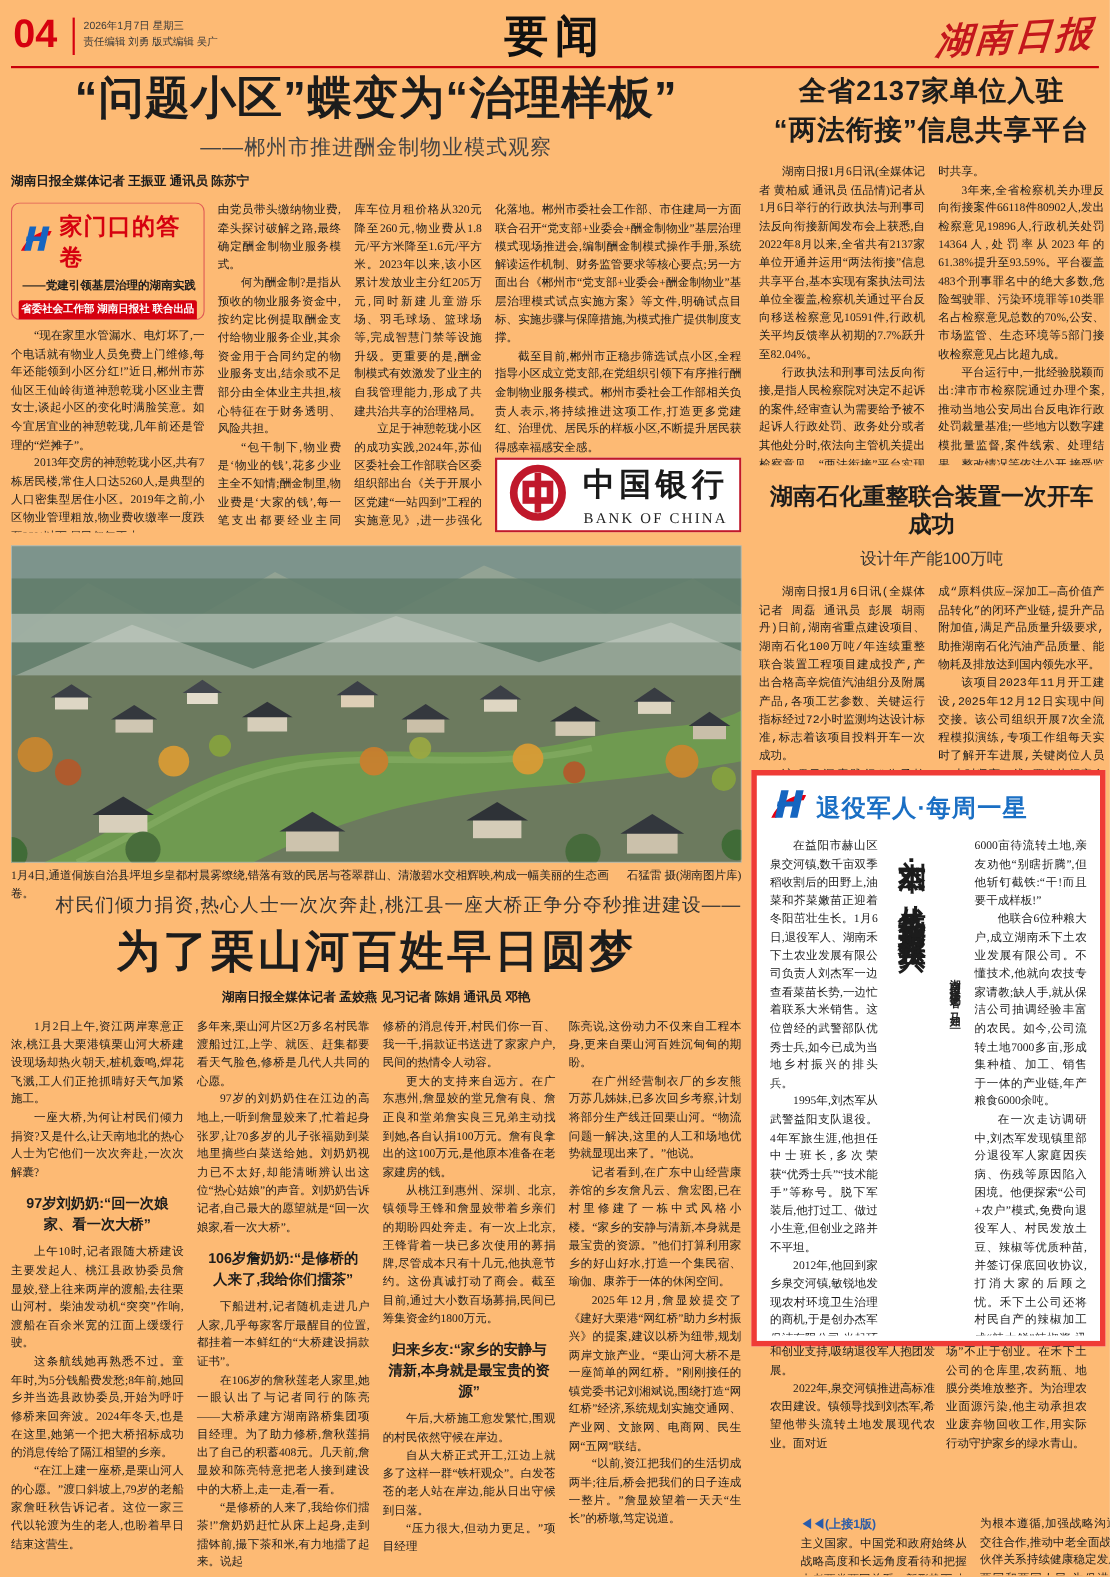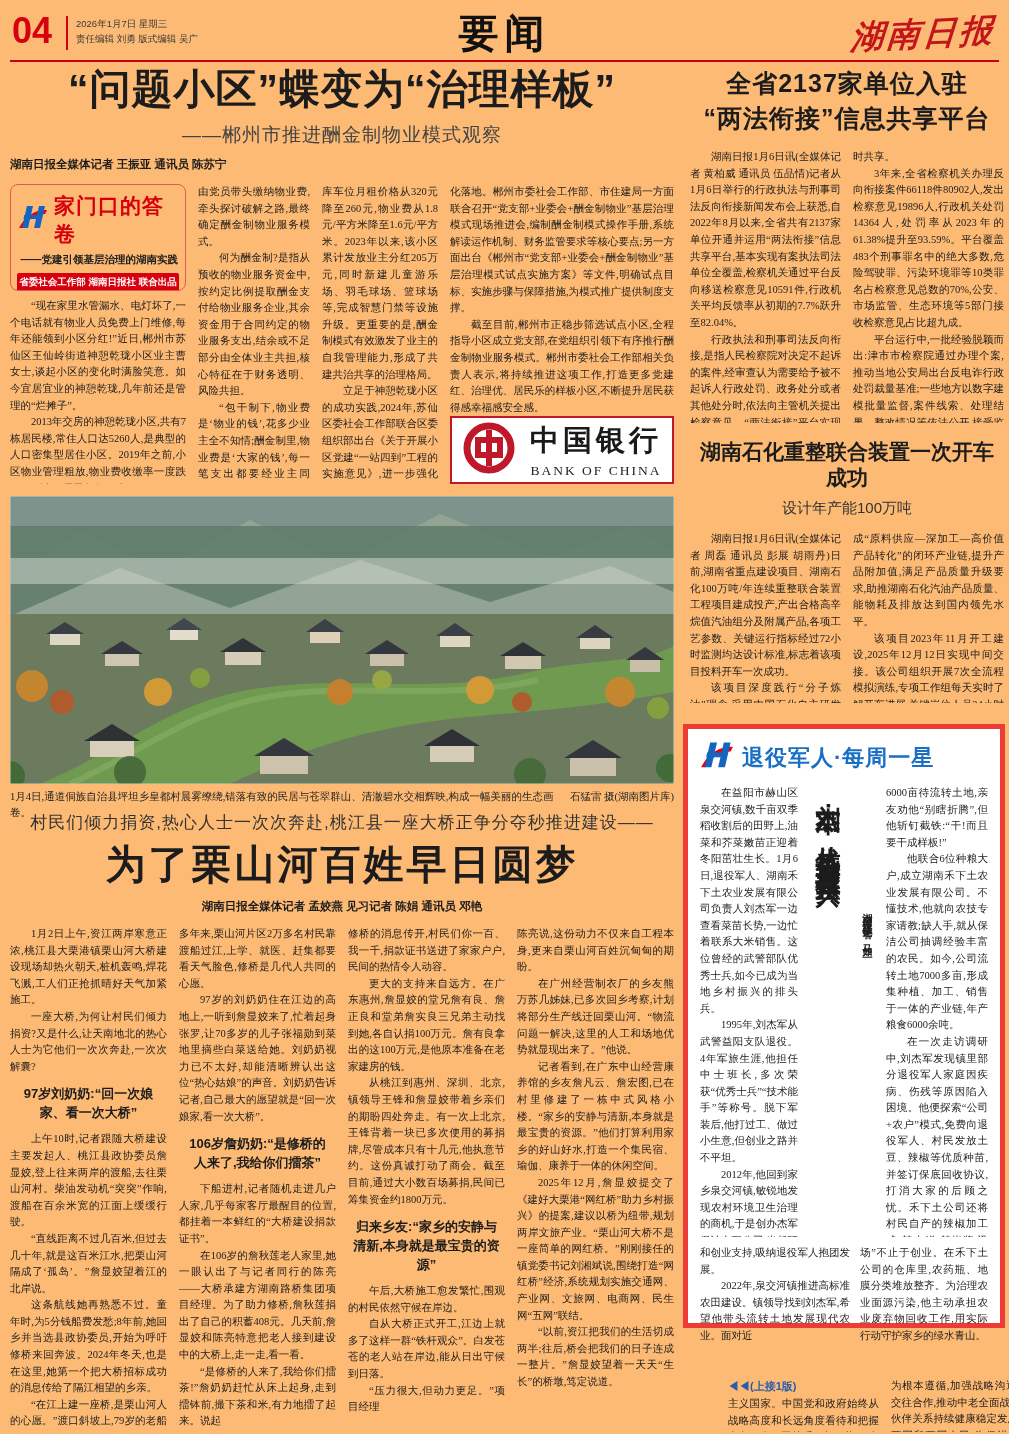--- a/index.html
+++ b/index.html
@@ -32,37 +32,37 @@
   .fb-bar{background:#d6000f;color:#fff;font:bold 9.5px/17px "Liberation Sans",sans-serif;text-align:center;margin:0 -1px 0;border-radius:2px 2px 0 0;}
   .boc{margin-top:auto;border:2px solid #c0182b;height:92px;display:flex;align-items:center;justify-content:center;gap:14px;background:#fff;box-sizing:border-box;}
   .boc-txt{display:flex;flex-direction:column;align-items:center;}
   .boc-cn{font:bold 29px "Liberation Serif",serif;letter-spacing:4px;color:#1a1a1a;}
   .boc-en{font:13.5px "Liberation Serif",serif;letter-spacing:2px;color:#222;margin-top:2px;}
   
   .photo-wrap{position:absolute;left:10px;top:496px;width:664px;}
   .caption-row{display:flex;justify-content:space-between;font-size:10.5px;line-height:16px;margin-top:5px;color:#222;}
   
   .bridge{position:absolute;left:10px;top:812px;width:664px;height:622px;overflow:hidden;}
-  .kicker{text-align:center;font:17px/22px "Liberation Sans",sans-serif;color:#333;letter-spacing:1px;}
+  .kicker{text-align:right;font:17px/22px "Liberation Sans",sans-serif;color:#333;letter-spacing:1px;}
   .bridge-head{text-align:center;font:bold 40px/46px "Liberation Serif",serif;letter-spacing:3px;margin:8px 0 0;}
   .bridge-by{text-align:center;font:bold 11.5px "Liberation Sans",sans-serif;margin-top:11px;}
   .bridge-cols{display:flex;gap:12px;margin-top:12px;height:506px;overflow:hidden;}
   .bc{width:157px;}
   
   .rcol{position:absolute;left:690px;top:66px;width:314px;}
   .a1-head{font:bold 25px/35px "Liberation Sans",sans-serif;text-align:center;letter-spacing:1px;margin:0;}
   .rcols{display:flex;gap:12px;margin-top:13px;overflow:hidden;}
   .rc{width:151px;}
   .a1-cols{height:274px;}
   .a2{margin-top:16px;}
   .a2-head{font:bold 21px/26px "Liberation Sans",sans-serif;text-align:center;margin:0;}
   .a2-sub{font:15px "Liberation Sans",sans-serif;text-align:center;color:#333;margin-top:8px;}
-  .a2-cols{height:172px;}
-  
-  .vet{position:absolute;left:683px;top:700px;width:322px;height:604px;border:5px solid #ef3b36;background:#fff;box-sizing:border-box;padding:10px 12px 12px;margin-top:24px;}
+  .a2-cols{height:172px;font-family:Liberation Mono, monospace;}
+  
+  .vet{position:absolute;left:683px;top:700px;width:322px;height:524px;border:5px solid #ef3b36;background:#fff;box-sizing:border-box;padding:10px 12px 12px;}
   .vet-head{display:flex;align-items:center;gap:8px;margin:2px 0 10px;}
   .vet-title{font:bold 22px "Liberation Sans",sans-serif;color:#1a6fc4;letter-spacing:1px;}
   .vet-main{display:flex;gap:8px;height:452px;overflow:hidden;}
   .vl{width:98px;font-family:Liberation Serif, serif;}.vr{width:102px;}
   .vmidwrap{width:46px;display:flex;justify-content:center;}
   .vhead{writing-mode:vertical-rl;text-orientation:upright;font:bold 25px "Liberation Sans",sans-serif;letter-spacing:3px;}
   .vbywrap{width:18px;}
   .vby{writing-mode:vertical-rl;text-orientation:upright;font:bold 10px "Liberation Sans",sans-serif;letter-spacing:2px;margin-top:120px;color:#222;}
   .vet-bottom{display:flex;gap:10px;margin-top:8px;height:118px;overflow:hidden;}
   .vbl{width:150px;}.vbr{width:128px;}
@@ -240,21 +240,20 @@
   <div class="bridge">
     <div class="kicker">村民们倾力捐资,热心人士一次次奔赴,桃江县一座大桥正争分夺秒推进建设——</div>
     <h2 class="bridge-head">为了栗山河百姓早日圆梦</h2>
     <div class="bridge-by">湖南日报全媒体记者 孟姣燕 见习记者 陈娟 通讯员 邓艳</div>
     <div class="bridge-cols">
       <div class="bc">
           <p class="bp">1月2日上午,资江两岸寒意正浓,桃江县大栗港镇栗山河大桥建设现场却热火朝天,桩机轰鸣,焊花飞溅,工人们正抢抓晴好天气加紧施工。</p>
           <p class="bp">一座大桥,为何让村民们倾力捐资?又是什么,让天南地北的热心人士为它他们一次次奔赴,一次次解囊?</p>
           <h4 class="subhead">97岁刘奶奶:“回一次娘家、看一次大桥”</h4>
           <p class="bp">上午10时,记者跟随大桥建设主要发起人、桃江县政协委员詹显姣,登上往来两岸的渡船,去往栗山河村。柴油发动机“突突”作响,渡船在百余米宽的江面上缓缓行驶。</p>
-          <p class="bp">“直线距离不过几百米,但过去几十年,就是这百米江水,把栗山河隔成了‘孤岛’。”詹显姣望着江的北岸说。</p>
           <p class="bp">这条航线她再熟悉不过。童年时,为5分钱船费发愁;8年前,她回乡并当选县政协委员,开始为呼吁修桥来回奔波。2024年冬天,也是在这里,她第一个把大桥招标成功的消息传给了隔江相望的乡亲。</p>
           <p class="bp">“在江上建一座桥,是栗山河人的心愿。”渡口斜坡上,79岁的老船家詹旺秋告诉记者。这位一家三代以轮渡为生的老人,也盼着早日结束这营生。</p>
         </div>
       <div class="bc">
           <p class="bp noind">多年来,栗山河片区2万多名村民靠渡船过江,上学、就医、赶集都要看天气脸色,修桥是几代人共同的心愿。</p>
           <p class="bp">97岁的刘奶奶住在江边的高地上,一听到詹显姣来了,忙着起身张罗,让70多岁的儿子张福勋到菜地里摘些白菜送给她。刘奶奶视力已不太好,却能清晰辨认出这位“热心姑娘”的声音。刘奶奶告诉记者,自己最大的愿望就是“回一次娘家,看一次大桥”。</p>
           <h4 class="subhead">106岁詹奶奶:“是修桥的人来了,我给你们擂茶”</h4>
           <p class="bp">下船进村,记者随机走进几户人家,几乎每家客厅最醒目的位置,都挂着一本鲜红的“大桥建设捐款证书”。</p>
           <p class="bp">在106岁的詹秋莲老人家里,她一眼认出了与记者同行的陈亮——大桥承建方湖南路桥集团项目经理。为了助力修桥,詹秋莲捐出了自己的积蓄408元。几天前,詹显姣和陈亮特意把老人接到建设中的大桥上,走一走,看一看。</p>
           <p class="bp">“是修桥的人来了,我给你们擂茶!”詹奶奶赶忙从床上起身,走到擂钵前,撮下茶和米,有力地擂了起来。说起</p>

